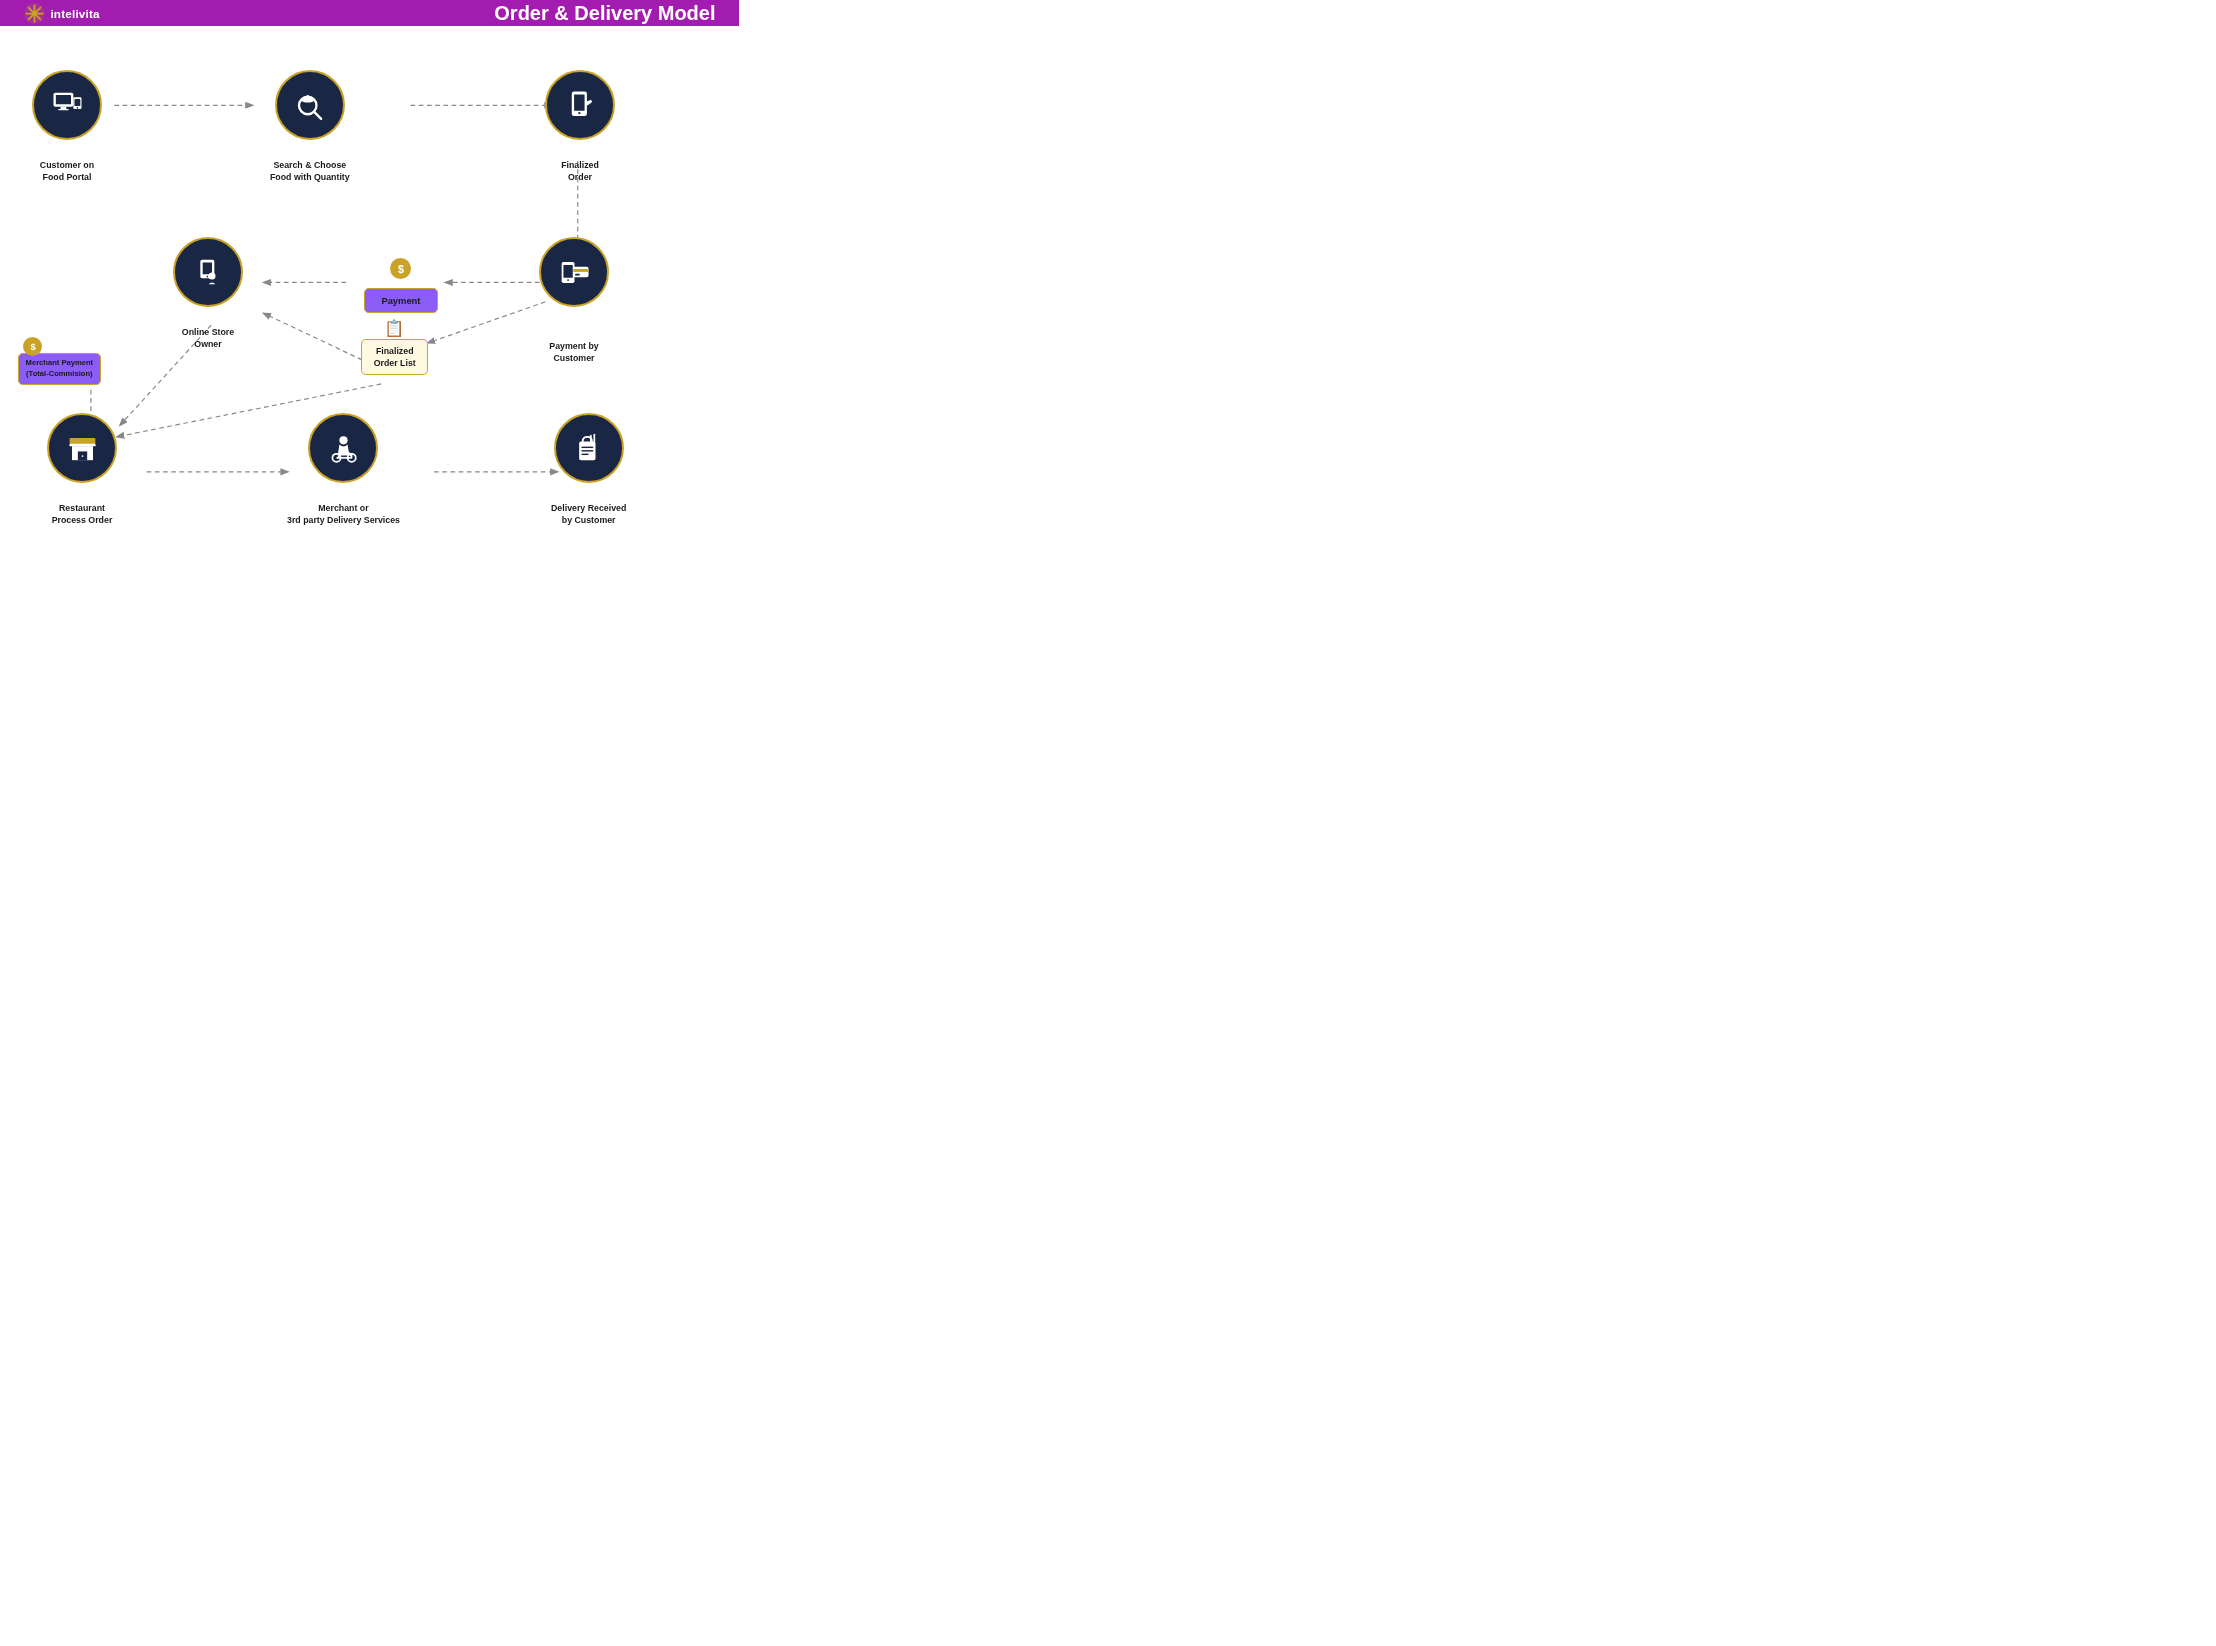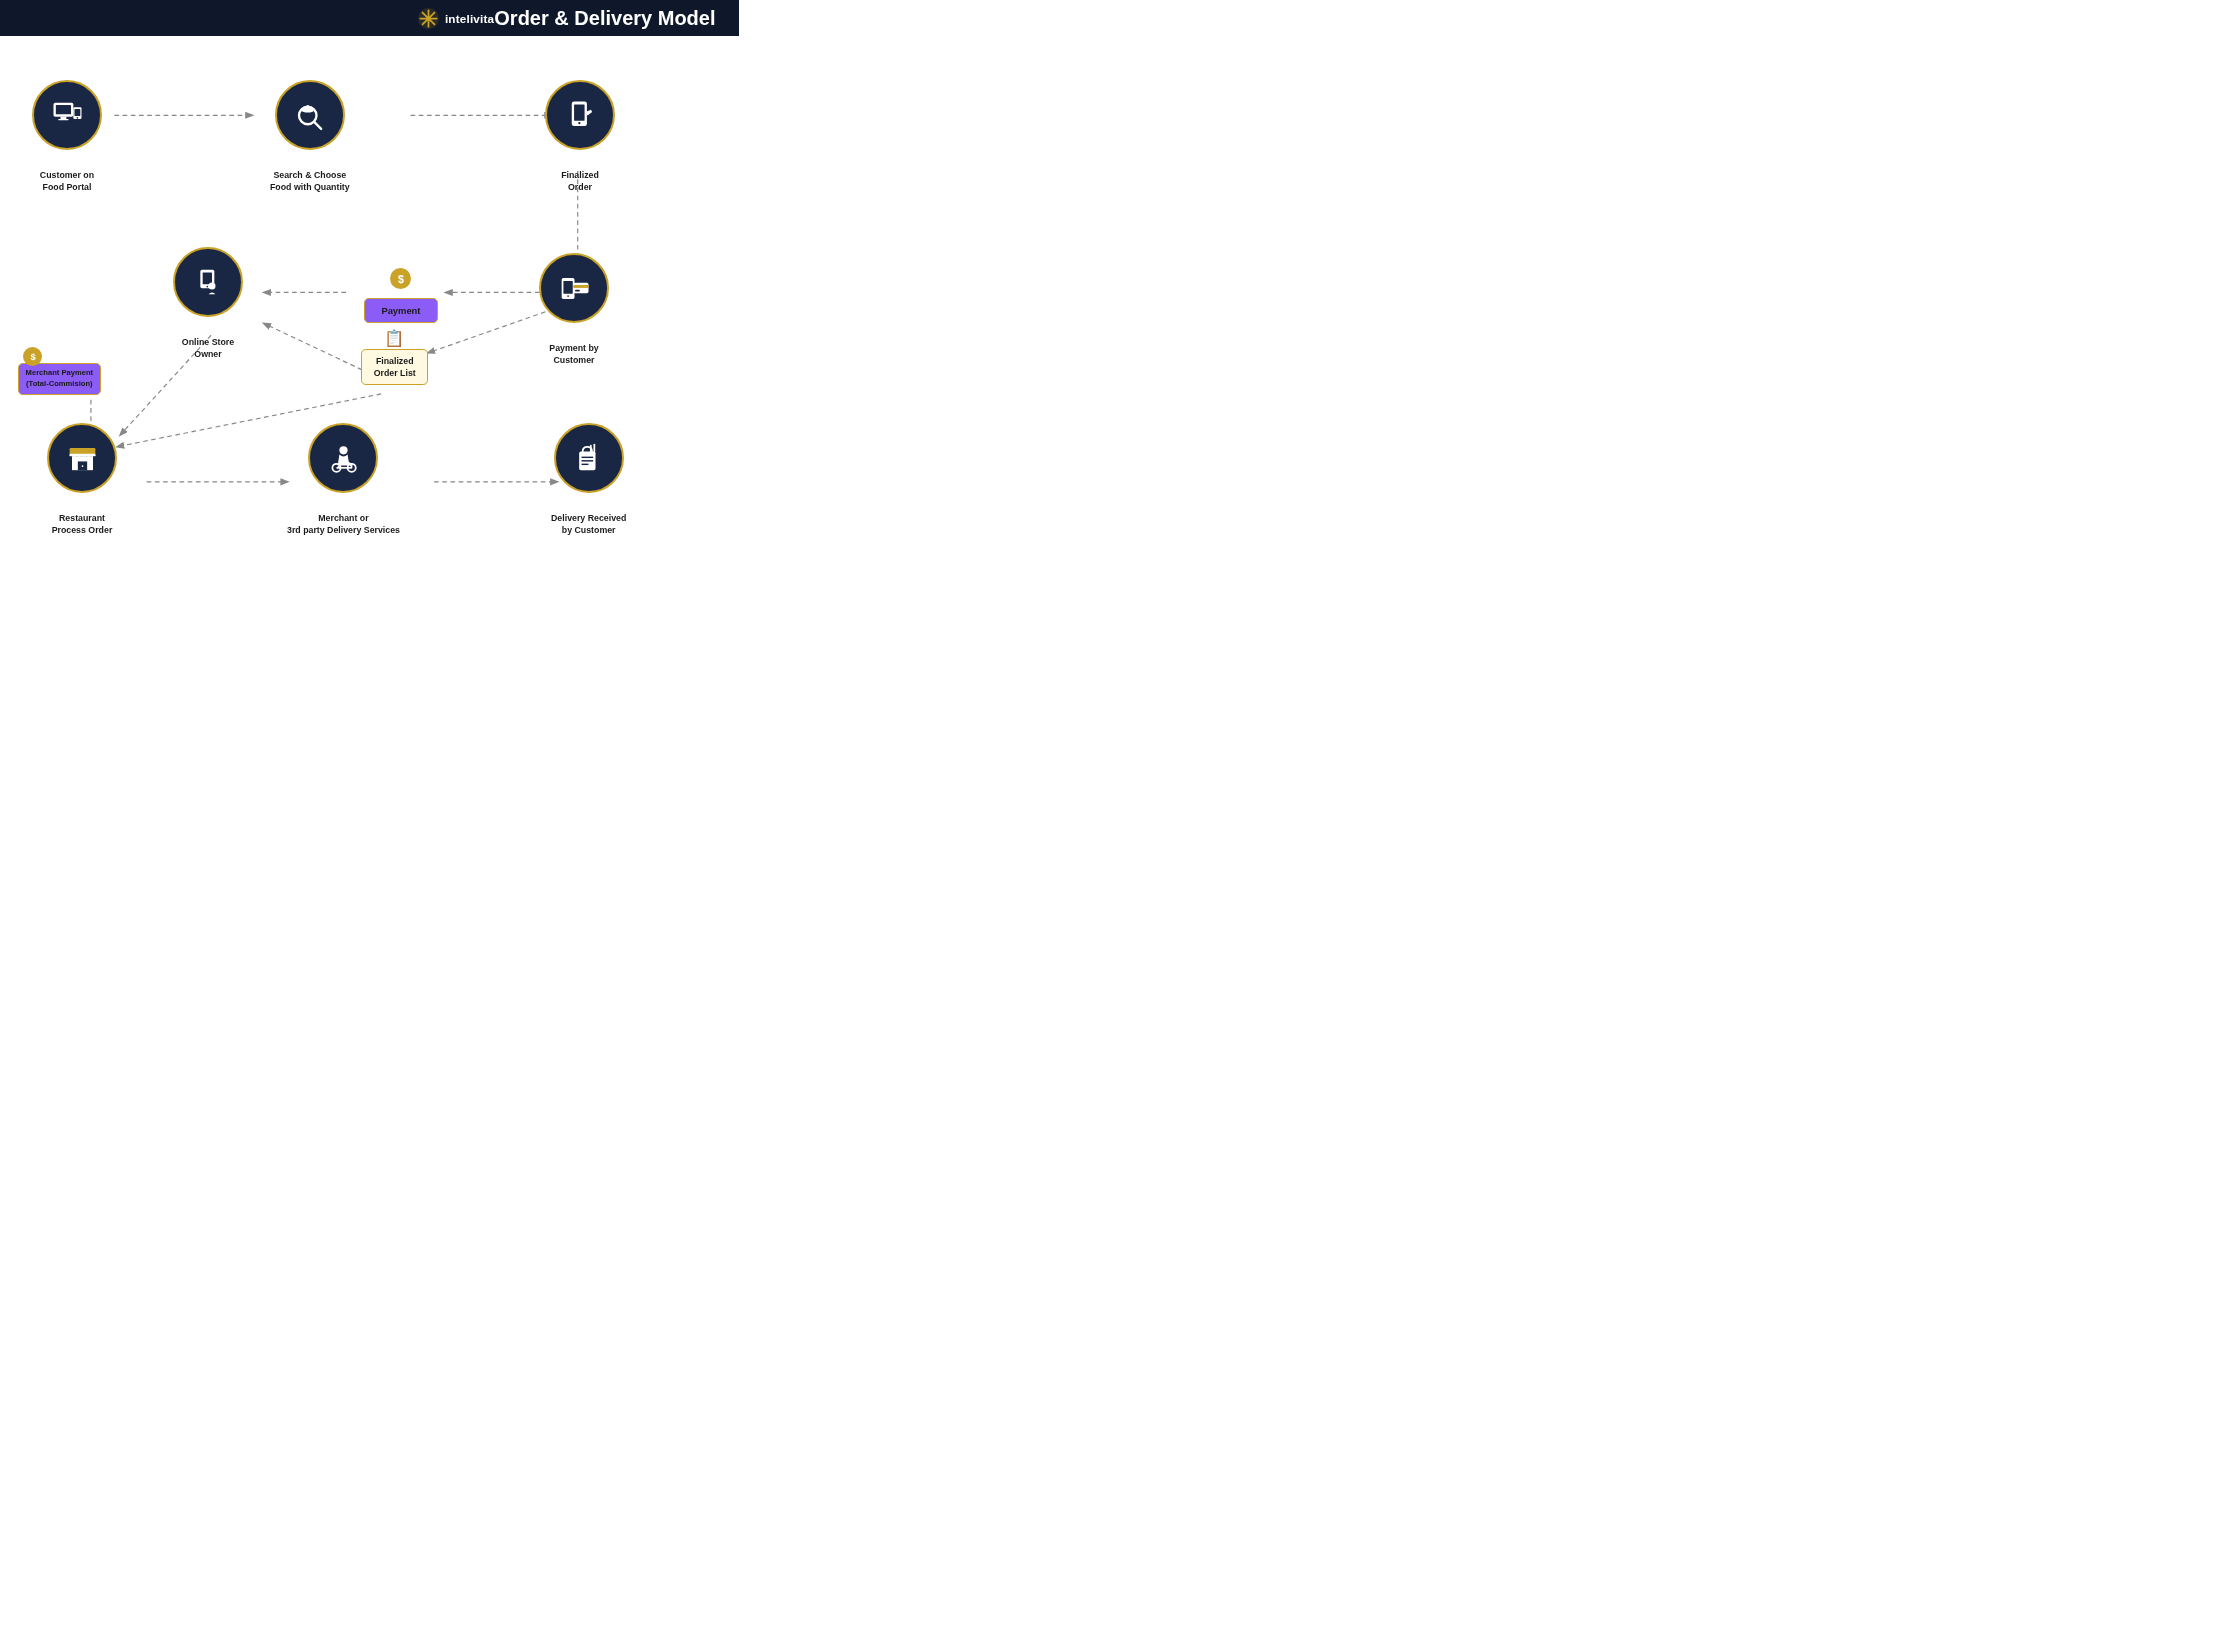--- a/index.html
+++ b/index.html
@@ -5,26 +5,26 @@
     * { box-sizing: border-box; margin: 0; padding: 0; }
     body {
       font-family: 'Segoe UI', Arial, sans-serif;
       background: #fff;
       width: 739px;
       min-height: 549px;
     }
 
     
     .header {
-      background: #0f172a;
+      background: #a21caf;
       display: flex;
       align-items: center;
-      justify-content: flex-end;
+      justify-content: space-between;
       padding: 10.6px 23.5px;
-      height: 36px;
+      height: 26px;
     }
     .logo-area {
       display: flex;
       align-items: center;
       gap: 5.9px;
     }
     .logo-icon {
       width: 21px;
       height: 21px;
     }
@@ -205,21 +205,21 @@
         <rect x="20" y="13" width="16" height="20" rx="1" fill="#1a2744"></rect>
         <circle cx="28" cy="37" r="1.5" fill="#1a2744"></circle>
 
         <circle cx="36" cy="36" r="6" fill="white"></circle>
         <path d="M30 50 Q36 44 42 50" fill="white"></path>
       </svg>
     </div>
     <div class="node-label">Online Store<br>Owner</div>
   </div>
 
-  <div class="node" style="left:539px; top:217px;">
+  <div class="node" style="left:539px; top:211px;gap:14px;">
     <div class="circle circle-large">
 
       <svg viewBox="0 0 60 60" fill="white">
         <rect x="8" y="12" width="22" height="36" rx="3" fill="white"></rect>
         <rect x="11" y="17" width="16" height="22" rx="1" fill="#1a2744"></rect>
         <circle cx="19" cy="43" r="1.5" fill="#1a2744"></circle>
 
         <rect x="28" y="20" width="26" height="18" rx="3" fill="white"></rect>
         <rect x="28" y="24" width="26" height="5" fill="#c9a227"></rect>
         <rect x="31" y="32" width="8" height="3" rx="1" fill="#1a2744"></rect>

